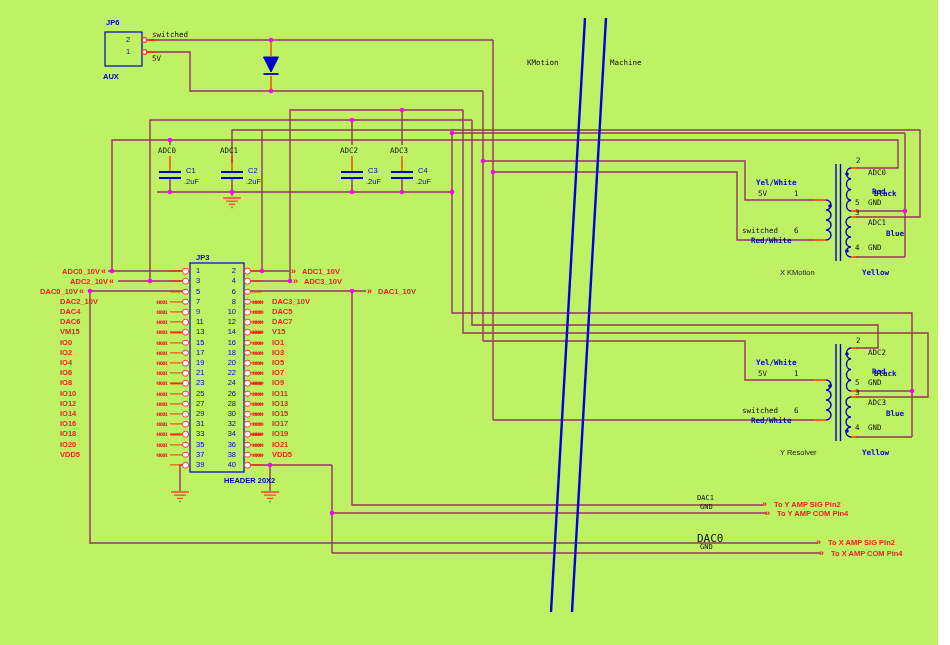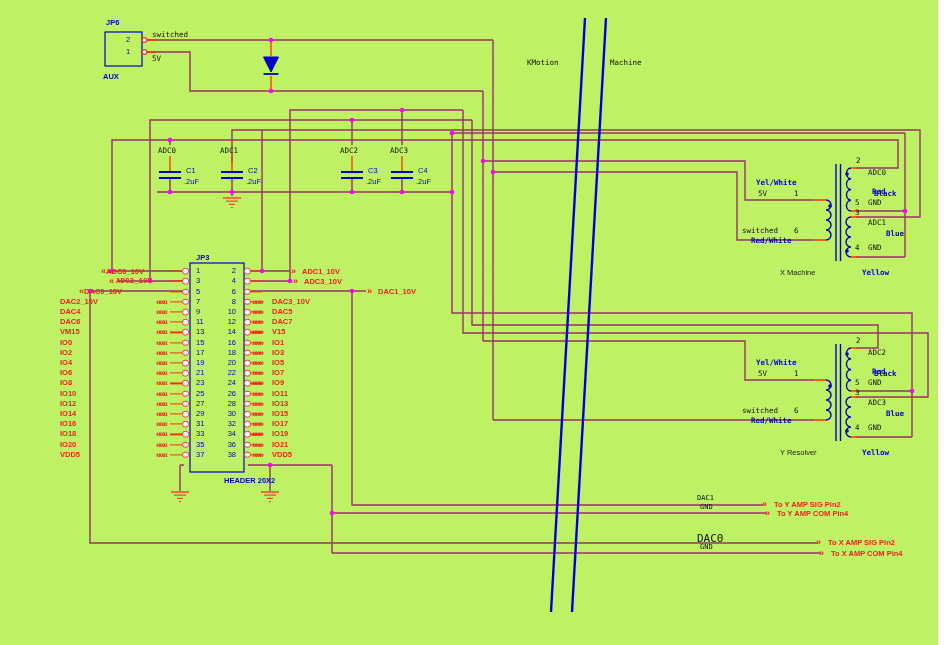--- a/index.html
+++ b/index.html
@@ -6,21 +6,21 @@
   #canvas{position:relative;width:938px;height:645px;background:#bef264;overflow:hidden;
           font-family:"Liberation Sans",sans-serif;}
   #wires{position:absolute;left:0;top:0;z-index:1;}
   .t{position:absolute;z-index:3;white-space:nowrap;line-height:9px;font-size:7.5px;}
   .blue{color:#0000cc;}
   .bblue{color:#0000cc;font-weight:bold;}
   .mono{font-family:"DejaVu Sans Mono",monospace;color:#111;}
   .bmono{font-family:"DejaVu Sans Mono",monospace;color:#0000cc;font-weight:bold;}
   .red{color:#f02020;font-weight:bold;}
   .arr{color:#f02020;font-weight:bold;font-size:9px;letter-spacing:-1px;}
-  .ralign{text-align:right;margin-left:44px;}
+  .ralign{text-align:right;}
   
   .jp3-rows{position:absolute;left:60px;top:266px;width:340px;z-index:3;}
   .jp3-row{position:relative;height:10.21px;}
   .jp3-row>span{position:absolute;top:50%;transform:translateY(-50%);white-space:nowrap;
                 font-size:7.5px;line-height:8px;}
   .jp3-row .ll{left:0;width:94px;color:#f02020;font-weight:bold;}
   .jp3-row .la{left:96px;width:16px;color:#f02020;font-weight:bold;font-size:9px;letter-spacing:-1.5px;}
   .jp3-row .sl{left:110px;width:14px;height:1.2px;background:#ff3300;}
   .jp3-row .pc{width:4.6px;height:4.6px;border:1.2px solid #ff3333;border-radius:50%;background:#fff;}
   .jp3-row .pl{left:122px;}
@@ -413,25 +413,37 @@
         <span class="sl"></span>
         <span class="pc pl"></span>
         <span class="ln">37</span>
         <span class="rn">38</span>
         <span class="pc pr"></span>
         <span class="sr"></span>
         <span class="ra">»»»</span>
         <span class="rl">VDD5</span>
       </div>
 
+      <div class="jp3-row">
+        <span class="ll"></span>
+        <span class="la"></span>
+        <span class="sl"></span>
+        <span class="pc pl"></span>
+        <span class="ln">39</span>
+        <span class="rn">40</span>
+        <span class="pc pr"></span>
+        <span class="sr"></span>
+        <span class="ra"></span>
+        <span class="rl"></span>
+      </div>
     </div>
 
   <span class="t red ralign" style="left:40px;top:267px;width:60px;">ADC0_10V</span>
   <span class="t arr" style="left:101px;top:267px;">«</span>
-  <span class="t red ralign" style="left:48px;top:277px;width:60px;font-family:Liberation Mono, monospace;">ADC2_10V</span>
+  <span class="t red ralign" style="left:48px;top:277px;width:60px;">ADC2_10V</span>
   <span class="t arr" style="left:109px;top:277px;">«</span>
   <span class="t red ralign" style="left:18px;top:287px;width:60px;">DAC0_10V</span>
   <span class="t arr" style="left:79px;top:287px;">«</span>
   <span class="t arr" style="left:291px;top:267px;">»</span>
   <span class="t red" style="left:302px;top:267px;">ADC1_10V</span>
   <span class="t arr" style="left:293px;top:277px;">»</span>
   <span class="t red" style="left:304px;top:277px;">ADC3_10V</span>
   <span class="t arr" style="left:367px;top:287px;">»</span>
   <span class="t red" style="left:378px;top:287px;">DAC1_10V</span>
 
@@ -446,21 +458,21 @@
     <span class="bmono r-red">Red</span>
     <span class="mono r-n2">ADC0</span>
     <span class="bmono r-blk">Black</span>
     <span class="mono r-p5">5</span>
     <span class="mono r-g5">GND</span>
     <span class="mono r-p3">3</span>
     <span class="mono r-n3">ADC1</span>
     <span class="bmono r-blu">Blue</span>
     <span class="mono r-p4">4</span>
     <span class="mono r-g4">GND</span>
-    <span class="r-title">X Machine</span>
+    <span class="r-title">X KMotion</span>
     <span class="bmono r-yel">Yellow</span>
   </div>
 
   <div class="res" style="top:332px;">
     <span class="bmono r-yw">Yel/White</span>
     <span class="mono r-5v">5V</span>
     <span class="mono r-p1">1</span>
     <span class="mono r-sw">switched</span>
     <span class="mono r-p6">6</span>
     <span class="bmono r-rw">Red/White</span>

